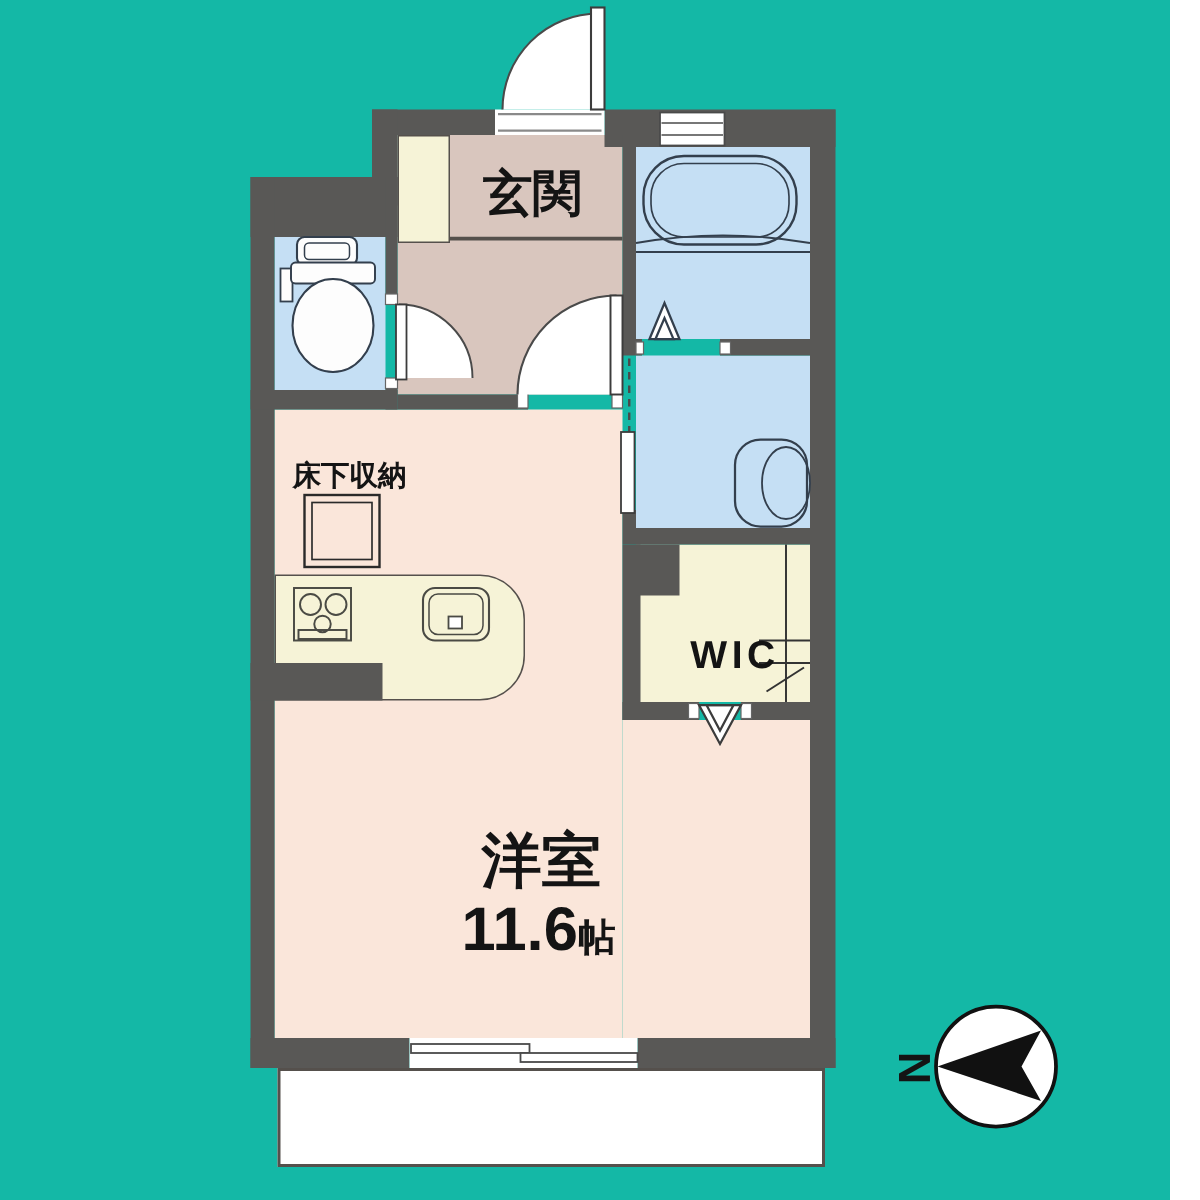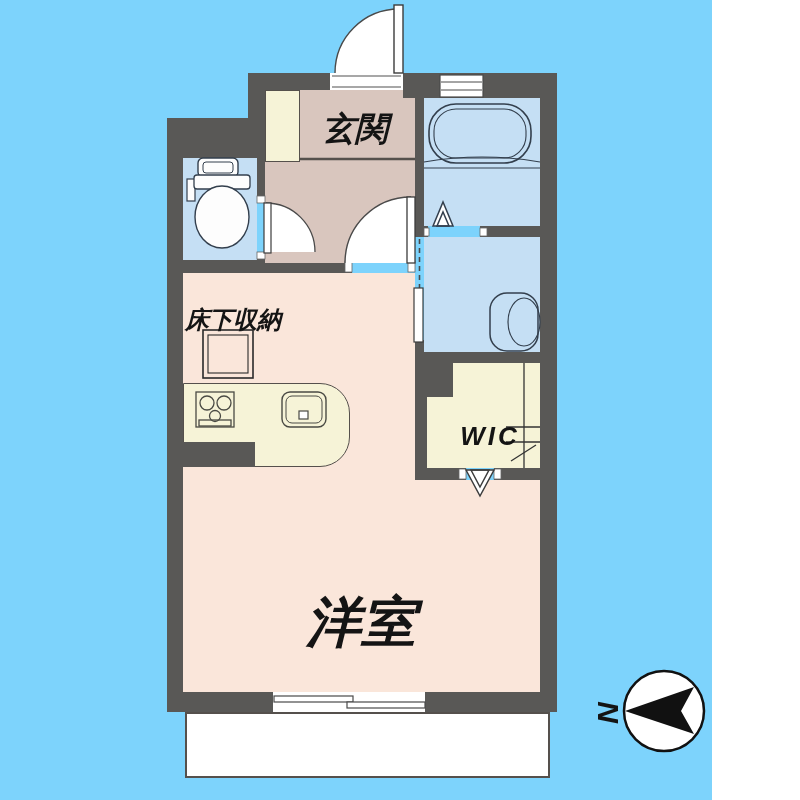--- a/index.html
+++ b/index.html
@@ -1,31 +1,31 @@
 <!DOCTYPE html>
 <html><head>
 <meta charset="utf-8">
 <style>
   html,body{margin:0;padding:0;background:#ffffff;}
-  .stage{position:relative;width:712px;height:800px;background:#7dd3fc;overflow:hidden;
-         font-family:"Liberation Sans","DejaVu Sans",sans-serif;font-style:italic;}
+  .stage{position:relative;width:780px;height:800px;background:#14b8a6;overflow:hidden;
+         font-family:"Liberation Sans","DejaVu Sans",sans-serif;}
   .floor{position:absolute;}
   .wall{position:absolute;background:#595856;}
   .floor-genkan{background:#d9c6be;}
   .floor-wet{background:#c5dff4;}
   .floor-main{background:#fae6da;}
   .floor-storage{background:#f6f3d7;}
   .floor-terrace{background:#ffffff;border:2px solid #55504c;box-sizing:border-box;}
   .furn{position:absolute;background:#f6f3d7;border:1.5px solid #55504c;box-sizing:border-box;}
   .overlay{position:absolute;left:0;top:0;width:800px;height:800px;}
   .lbl{position:absolute;color:#141414;font-weight:600;white-space:nowrap;}
   .lbl-genkan{font-size:33px;}
-  .lbl-underfloor{font-size:24px;}
+  .lbl-underfloor{font-size:19px;}
   .lbl-wic{font-size:26px;letter-spacing:3px;font-weight:700;}
-  .lbl-room{font-size:55px;margin-top:40px;}
+  .lbl-room{font-size:40px;}
   .lbl-area{font-size:41px;display:inline-flex;align-items:baseline;}
   .lbl-area .unit{font-size:25px;}
   .lbl-terrace{font-size:29px;letter-spacing:2px;}
   .lbl-north{font-size:30px;font-weight:700;transform:translate(-50%,-50%) rotate(90deg);}
   .cxc{transform:translateX(-50%);}
 </style>
 </head>
 <body>
 
 <div class="stage">
@@ -174,15 +174,19 @@
     <g>
       <circle cx="664" cy="711" r="40" fill="#ffffff" stroke="#111111" stroke-width="2.5"></circle>
       <polygon points="625,711 694,687 681,711 694,734" fill="#111111"></polygon>
     </g>
   </svg>
 
   <span class="lbl lbl-genkan cxc" style="left:355px;top:107px;">玄関</span>
   <span class="lbl lbl-underfloor cxc" style="left:233px;top:304px;">床下収納</span>
   <span class="lbl lbl-wic cxc" style="left:470px;top:421px;margin-left:20px;">WIC</span>
   <span class="lbl lbl-room cxc" style="left:361px;top:546px;">洋室</span>
+  <span class="lbl lbl-area cxc" style="left:359px;top:596px;">
+    <span>11.6</span>
+      <span class="unit">帖</span>
+  </span>
   <span class="lbl lbl-north" style="left:608px;top:712px;">N</span>
 
 </div>
 
 </body></html>

